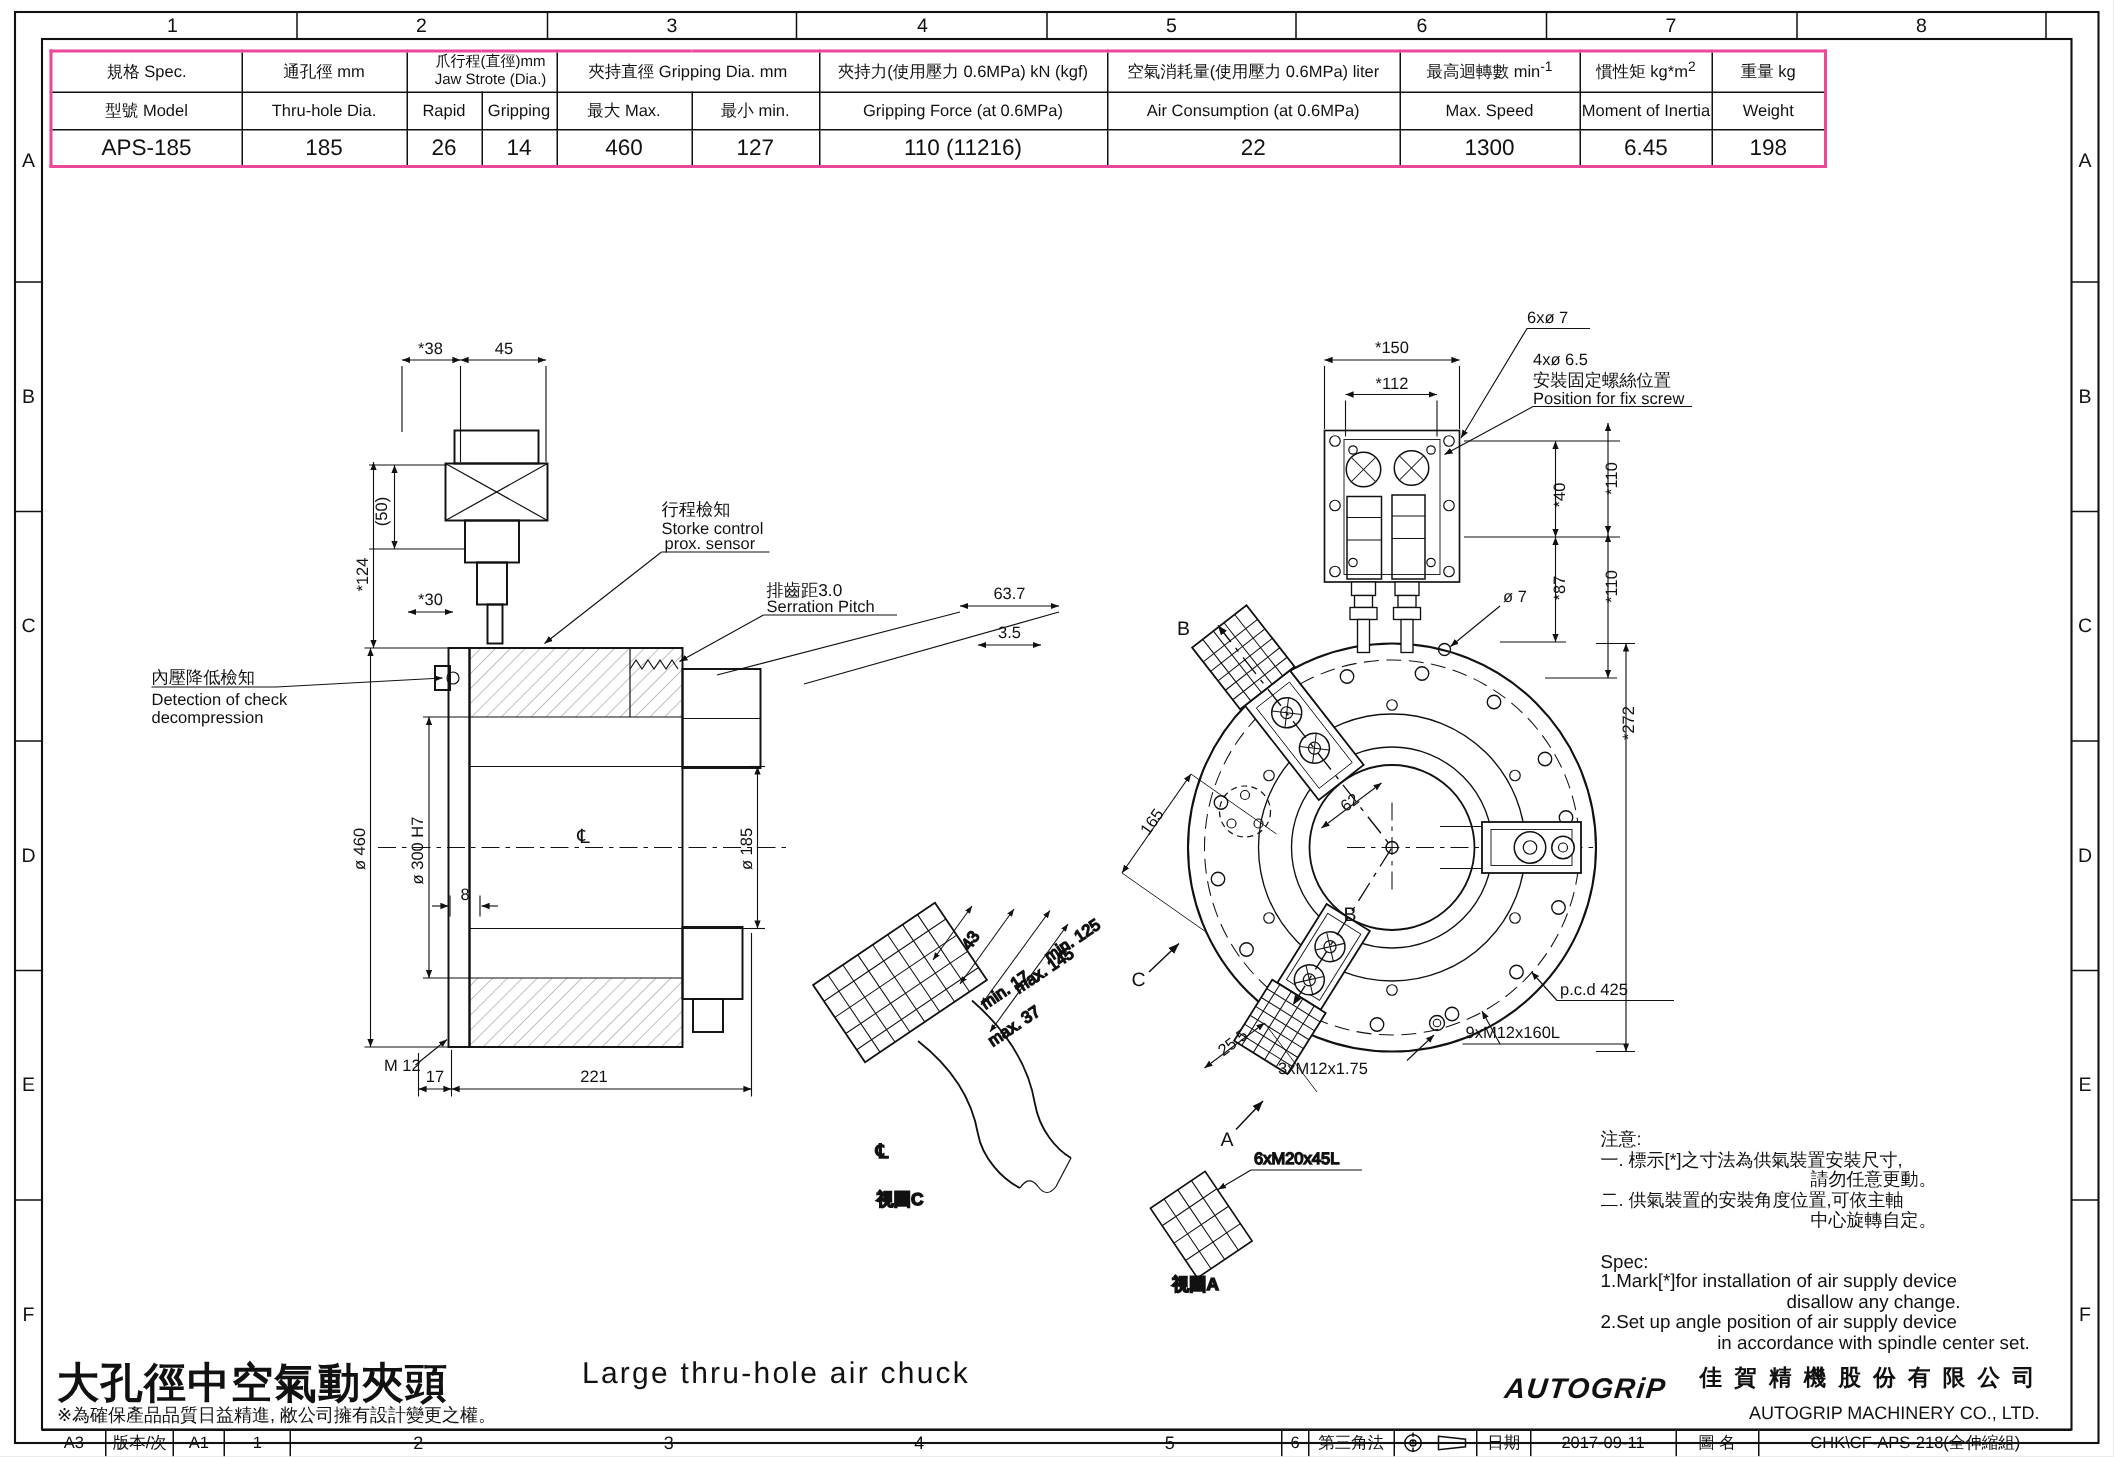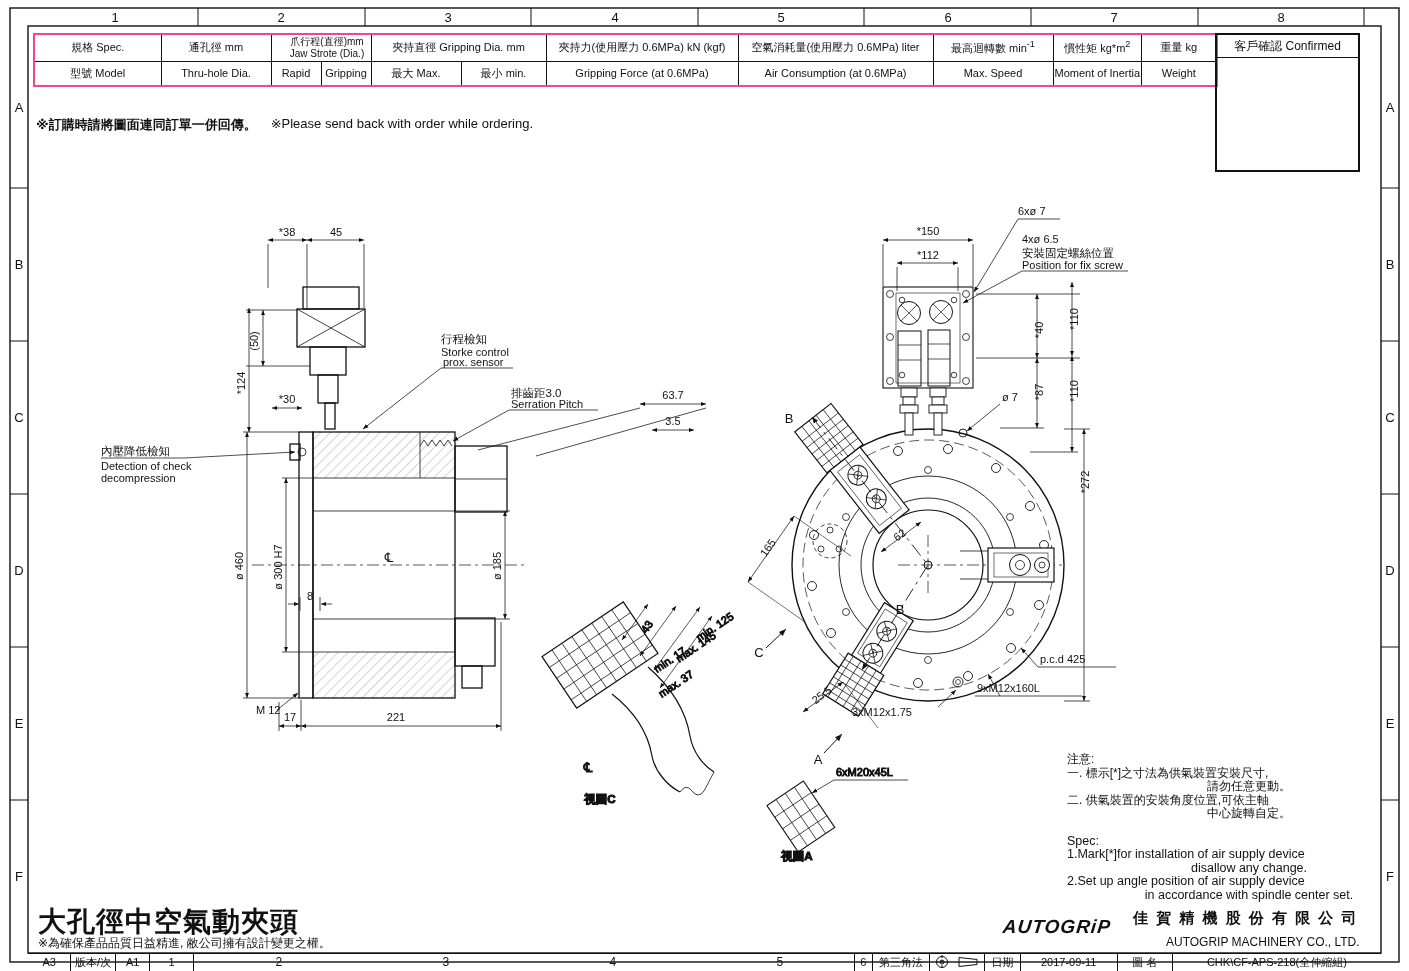--- a/index.html
+++ b/index.html
@@ -440,49 +440,56 @@
     <td>Rapid</td>
     <td>Gripping</td>
     <td>最大 Max.</td>
     <td>最小 min.</td>
     <td>Gripping Force (at 0.6MPa)</td>
     <td>Air Consumption (at 0.6MPa)</td>
     <td>Max. Speed</td>
     <td>Moment of Inertia</td>
     <td>Weight</td>
   </tr>
+  <tr class="r3">
+    <td>APS-185</td>
+    <td>185</td>
+    <td>26</td>
+    <td>14</td>
+    <td>460</td>
+    <td>127</td>
+    <td>110 (11216)</td>
+    <td>22</td>
+    <td>1300</td>
+    <td>6.45</td>
+    <td>198</td>
+  </tr>
 </tbody>
     </table>
 
-<div class="confirm">
-  <div class="hd">客戶確認 Confirmed</div>
-</div>
-
-<div class="ordernote">
-  <span class="cn">※訂購時請將圖面連同訂單一併回傳。</span>
-  <span>※Please send back with order while ordering.</span>
-</div>
+
 
 <div class="notes">
   <div>注意:</div>
   <div>一. 標示[*]之寸法為供氣裝置安裝尺寸,</div>
   <div class="ind">請勿任意更動。</div>
   <div>二. 供氣裝置的安裝角度位置,可依主軸</div>
   <div class="ind">中心旋轉自定。</div>
   <div class="gap"></div>
   <div class="en">Spec:</div>
   <div class="en">1.Mark[*]for installation of air supply device</div>
   <div class="en ind">disallow any change.</div>
   <div class="en">2.Set up angle position of air supply device</div>
   <div class="en ind">in accordance with spindle center set.</div>
 </div>
 
 <div class="f-title-cn">大孔徑中空氣動夾頭</div>
 <div class="f-disc-cn">※為確保產品品質日益精進, 敝公司擁有設計變更之權。</div>
 <div class="f-disc-en">※Subject to technical changes.</div>
+<div class="f-title-en">Large thru-hole air chuck</div>
 <div class="f-logo">AUTOGRiP</div>
 <div class="f-co-cn">佳 賀 精 機 股 份 有 限 公 司</div>
 <div class="f-co-en">AUTOGRIP MACHINERY CO., LTD.</div>
 
 <div class="strip">
   <div style="width:44px">A3</div>
   <div style="width:45px">版本/次</div>
   <div style="width:35px">A1</div>
   <div style="width:44px">1</div>
   <div style="width:670px">

